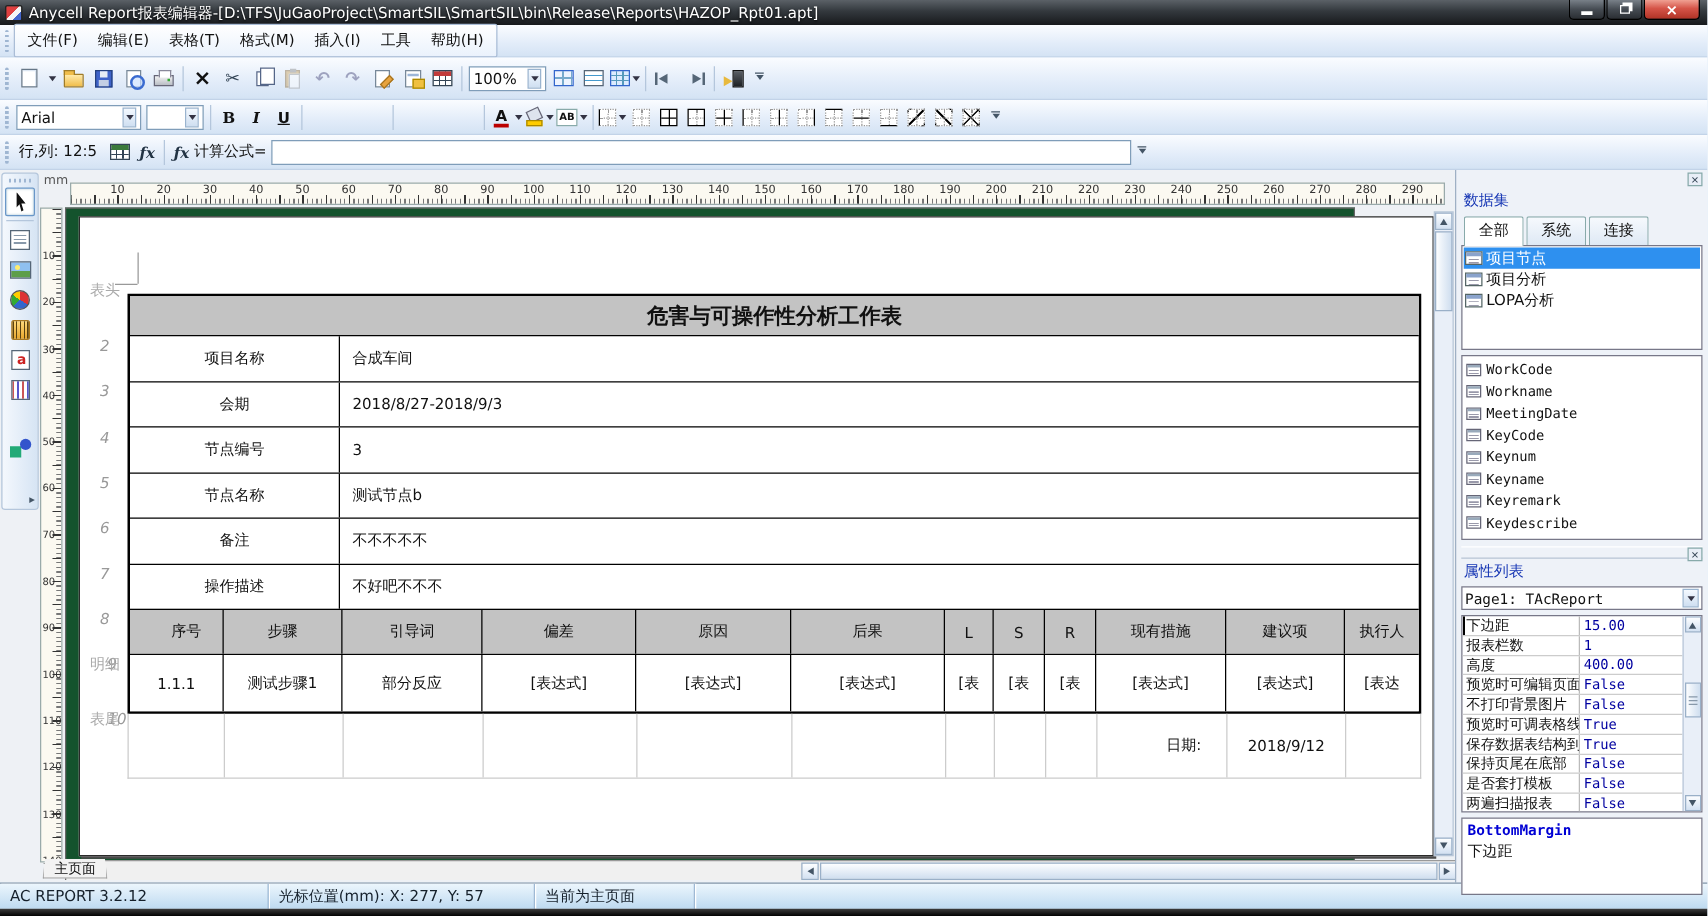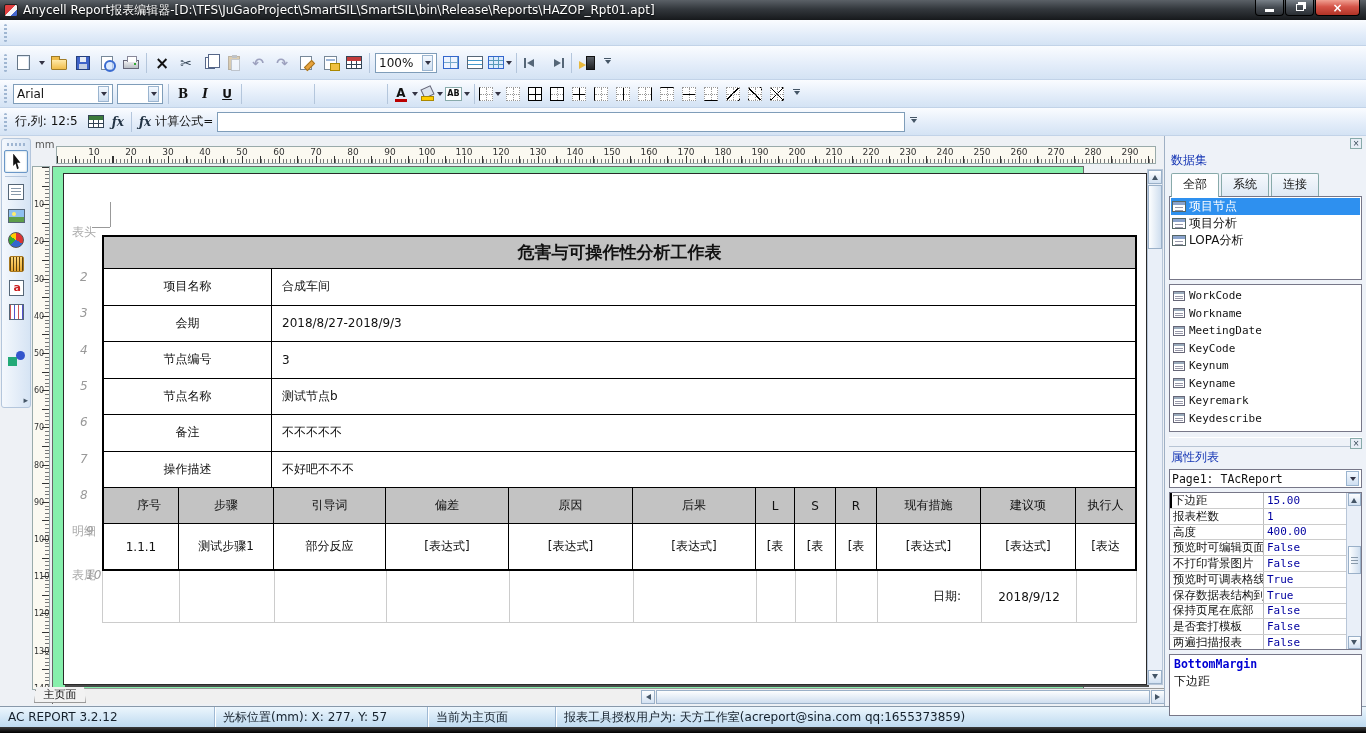--- a/index.html
+++ b/index.html
@@ -155,21 +155,21 @@
       repeating-linear-gradient(90deg,#777 0 1px,transparent 1px 3.7px);
     background-size:100% 7px,100% 4px;background-position:left bottom,left bottom;background-repeat:no-repeat}
   .hnum{position:absolute;bottom:6px;font-size:9px;color:#333;width:24px;text-align:center}
   #vruler{position:absolute;left:32px;top:30px;width:18px;height:524px;background:#fbf9f1;border:1px solid #9aa;
     background-image:
       repeating-linear-gradient(#333 0 1px,transparent 1px 18.6px),
       repeating-linear-gradient(#777 0 1px,transparent 1px 3.72px);
     background-size:7px 100%,4px 100%;background-position:right top,right top;background-repeat:no-repeat}
   .vnum{position:absolute;left:1px;font-size:8px;color:#333}
 
-  #canvas{position:absolute;left:52px;top:30px;width:1032px;height:538px;background:#86efac;border:1px solid #666}
+  #canvas{position:absolute;left:52px;top:30px;width:1032px;height:538px;background:#14532d;border:1px solid #666}
   #page{position:absolute;left:10px;top:6px;width:1084px;height:512px;background:#fff;border:1px solid #2a2a2a;box-shadow:2px 2px 0 #4a4a4a}
   .bandlbl{position:absolute;left:8px;color:#aaa;font-size:12px;white-space:nowrap}
   .rownum{position:absolute;left:16px;color:#999;font-style:italic;font-size:12px}
   .cursor-mark-v{position:absolute;left:46px;top:28px;width:1px;height:25px;background:#999}
   .cursor-mark-h{position:absolute;left:28px;top:53px;width:18px;height:1px;background:#999}
 
   #doc-table{position:absolute;left:38px;top:61px;width:1035px}
   .dark-part{border:2px solid #000}
   .d-title{height:31px;background:#c3c3c3;display:flex;align-items:center;justify-content:center;font-weight:bold;font-size:17px}
   .irow{display:flex;height:36.5px;border-top:1px solid #000}
@@ -255,20 +255,29 @@
           <span class="glyph-restore"></span>
         </span>
       <span class="wbtn close">
           <span class="glyph-close">×</span>
         </span>
     </span>
   </div>
 
   <div id="menubar" class="bar">
     <span class="vgrip"></span>
+    <div class="menugroup" id="menu-items">
+        <div class="menu-item">文件(F)</div>
+        <div class="menu-item">编辑(E)</div>
+        <div class="menu-item">表格(T)</div>
+        <div class="menu-item">格式(M)</div>
+        <div class="menu-item">插入(I)</div>
+        <div class="menu-item">工具</div>
+        <div class="menu-item">帮助(H)</div>
+      </div>
   </div>
 
   <div id="tb1" class="bar">
       <span class="vgrip"></span>
       <span class="tbtn">
         <span class="ic ic-new"></span>
       </span>
       <span class="tbtn" style="min-width: 12px;">
         <span class="caret"></span>
       </span>
@@ -796,16 +805,15 @@
     <div id="pl-desc" class="listbox">
       <div class="dname">BottomMargin</div>
       <div class="dtext">下边距</div>
     </div>
   </div>
 
   <div id="statusbar">
     <span class="sseg" style="width:215px">AC REPORT 3.2.12</span>
     <span class="sseg" style="width:213px">光标位置(mm):  X: 277, Y: 57</span>
     <span class="sseg" style="width:128px">当前为主页面</span>
-    <span class="sseg" style="flex:1;border-right:none">报表工具授权用户为: 天方工作室(acreport@sina.com qq:1655373859)</span>
   </div>
   <div id="taskbar"></div>
 </div>
 
 </body></html>

